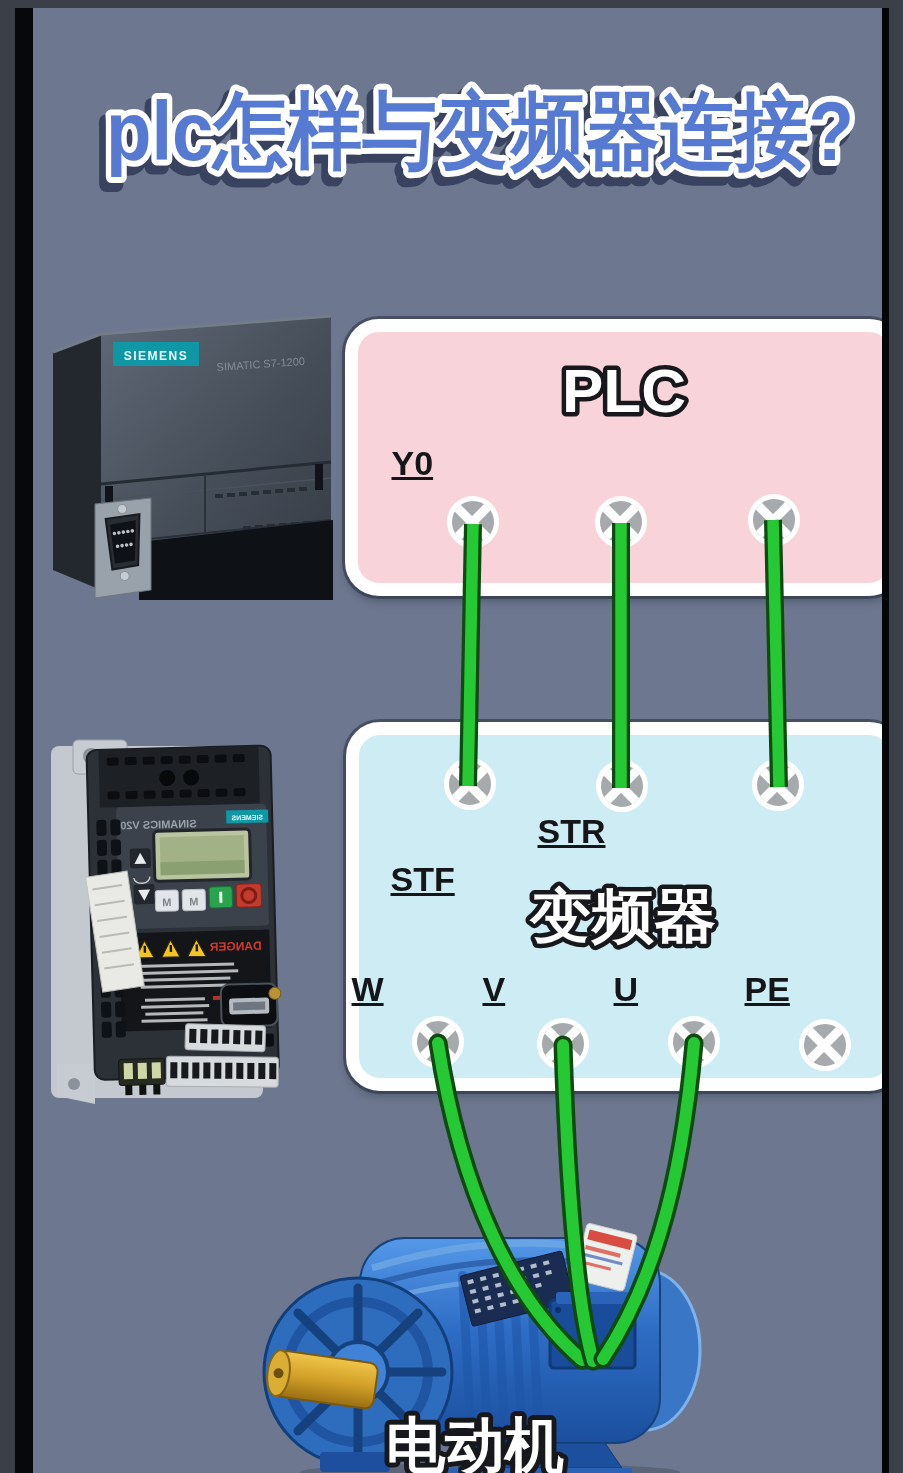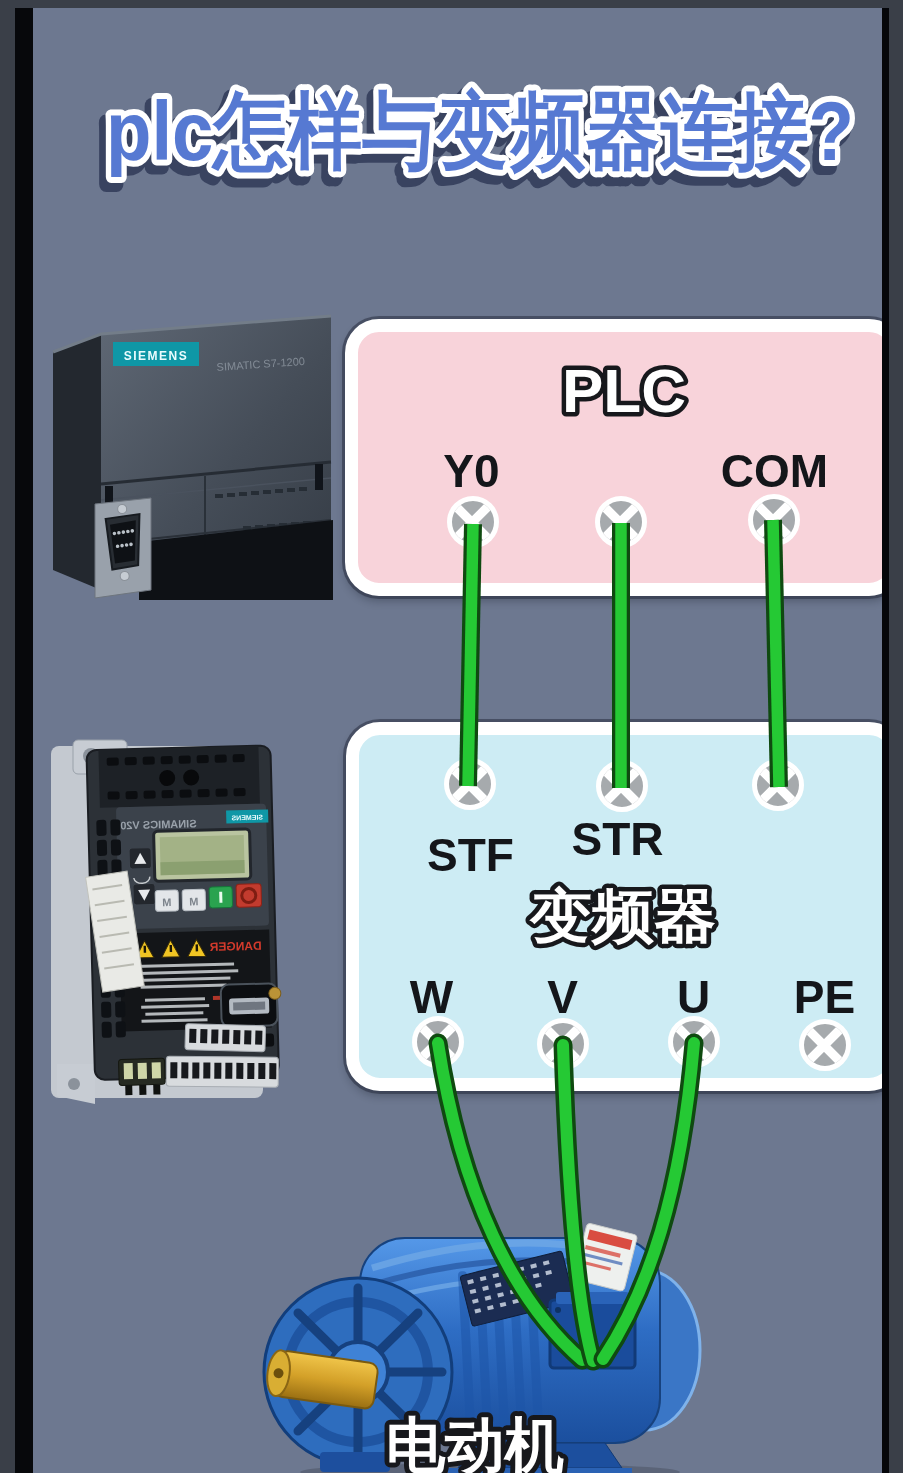--- a/index.html
+++ b/index.html
@@ -27,23 +27,23 @@
   .panel {
     position:absolute; box-sizing:border-box;
     border:13px solid #ffffff; border-radius:34px;
     box-shadow:0 0 0 3px rgba(42,48,66,0.55), 0 5px 8px rgba(18,22,34,0.30);
     z-index:2;
   }
   .plc-panel { left:330px; top:311px; width:558px; height:277px; background:#f8d3da; }
   .inv-panel { left:331px; top:714px; width:557px; height:369px; background:#cdecf4; }
 
   .lbl {
-    position:absolute; width:160px; margin-left:-80px; text-align:center;
-    font-size:46px; font-weight:bold; color:#14161a; z-index:3;
-    letter-spacing:0px; white-space:nowrap;
+    position:absolute; width:160px; margin-left:-80px; 
+    font-size:34px; font-weight:bold; color:#14161a; z-index:3;
+    letter-spacing:0px; white-space:nowrap;text-decoration:underline;
   }
   .term {
     position:absolute; width:52px; height:52px; margin:-26px 0 0 -26px;
     box-sizing:border-box; border:5px solid #ffffff; border-radius:50%;
     background:#a6aaad; overflow:hidden; z-index:3;
   }
   .term::before, .term::after {
     content:""; position:absolute; left:-12%; top:50%; width:124%; height:9px;
     margin-top:-4.5px; background:#ffffff; border-radius:3px;
   }
@@ -261,30 +261,29 @@
           </g>
       </g>
     </g>
   </svg>
 
   <div class="panel plc-panel"></div>
   <svg class="plc-title-svg" viewBox="0 0 558 92">
     <text x="279" y="68" text-anchor="middle" font-size="62" font-weight="bold" fill="#ffffff" stroke="#17181c" stroke-width="9" stroke-linejoin="round" paint-order="stroke fill">PLC</text>
   </svg>
   <div class="lbl" style="left:457px; top:436px;">Y0</div>
-  <div class="lbl" style="left:760px; top:436px;">COM</div>
   <div class="term" style="left:458px; top:514px;"></div>
   <div class="term" style="left:606px; top:514px;"></div>
   <div class="term" style="left:759px; top:512px;"></div>
 
   <div class="panel inv-panel"></div>
   <div class="term" style="left:455px; top:776px;"></div>
   <div class="term" style="left:607px; top:778px;"></div>
   <div class="term" style="left:763px; top:777px;"></div>
-  <div class="lbl" style="left:456px; top:820px;">STF</div>
+  <div class="lbl" style="left:456px; top:852px;">STF</div>
   <div class="lbl" style="left:603px; top:804px;">STR</div>
   <svg class="inv-title-svg" viewBox="0 0 557 92">
     <text x="277" y="66" text-anchor="middle" font-size="58" font-weight="bold" fill="#ffffff" stroke="#17181c" stroke-width="9" stroke-linejoin="round" paint-order="stroke fill" textLength="186" lengthAdjust="spacingAndGlyphs">变频器</text>
   </svg>
   <div class="lbl" style="left:417px; top:962px;">W</div>
   <div class="lbl" style="left:548px; top:962px;">V</div>
   <div class="lbl" style="left:679px; top:962px;">U</div>
   <div class="lbl" style="left:810px; top:962px;">PE</div>
   <div class="term" style="left:423px; top:1034px;"></div>
   <div class="term" style="left:548px; top:1036px;"></div>

